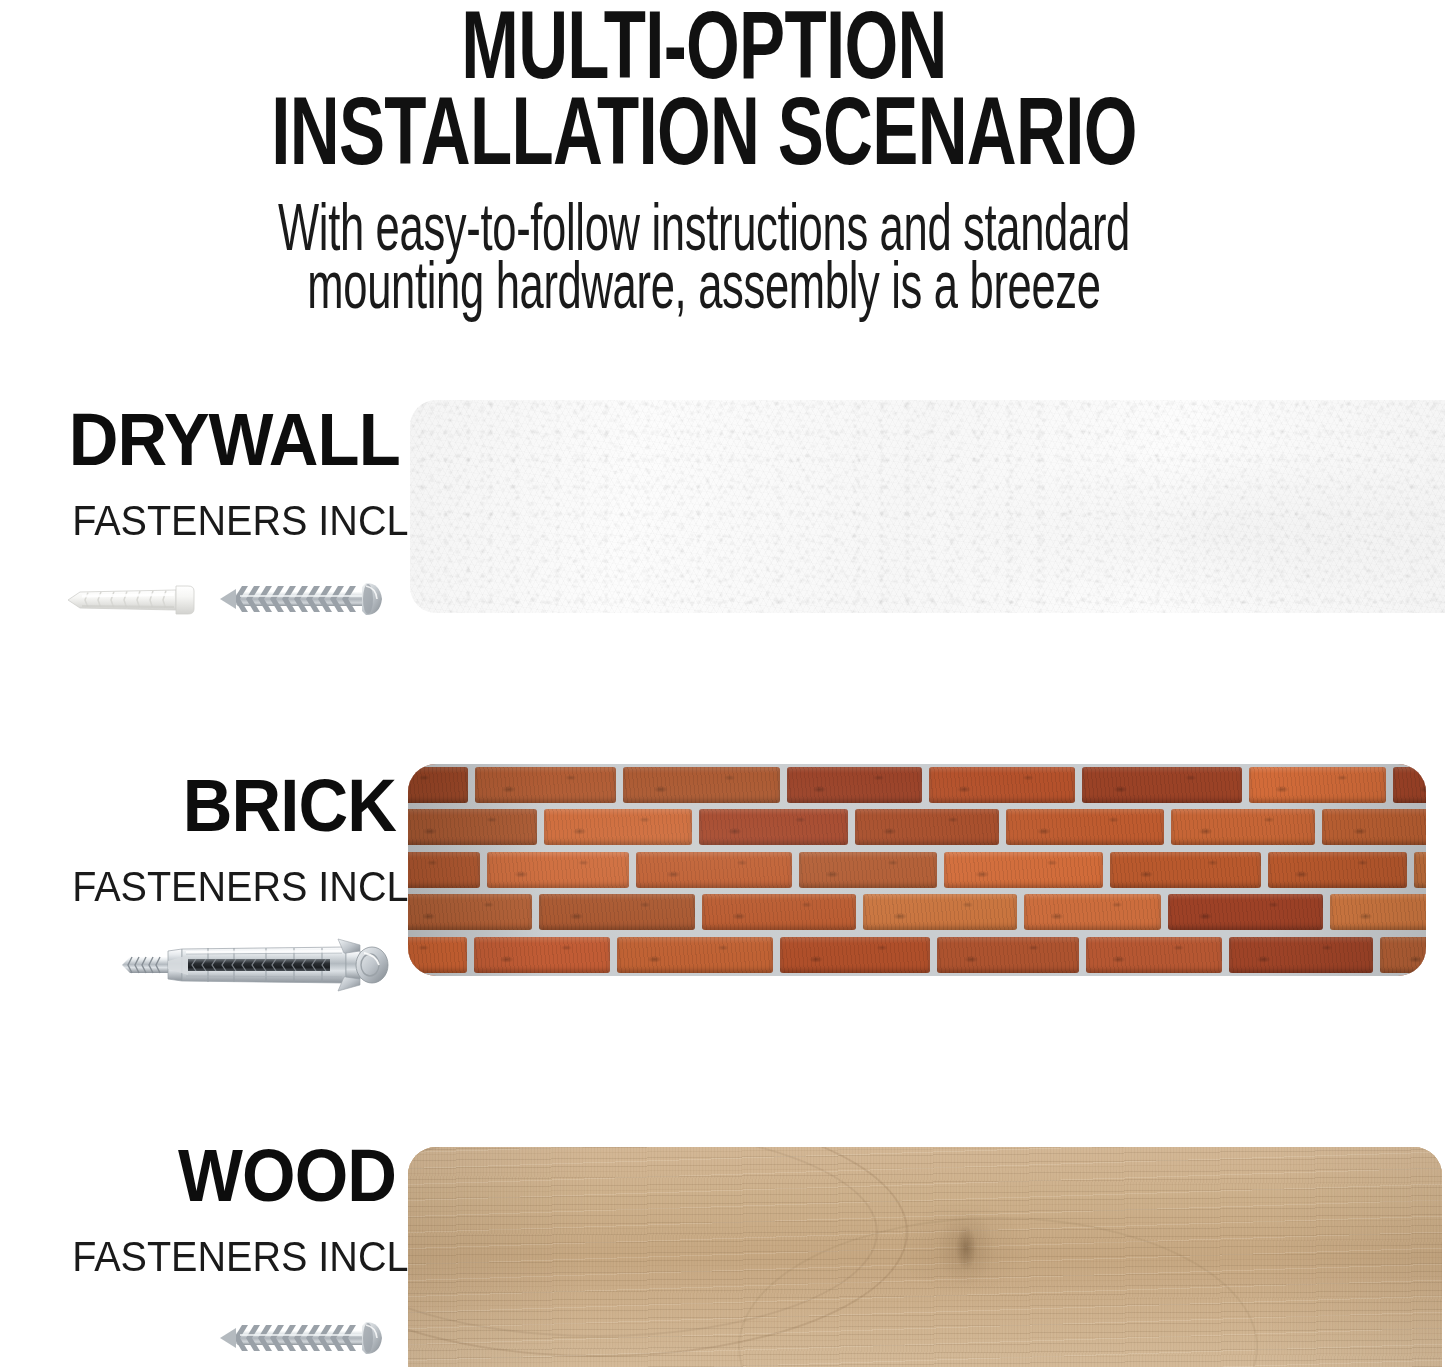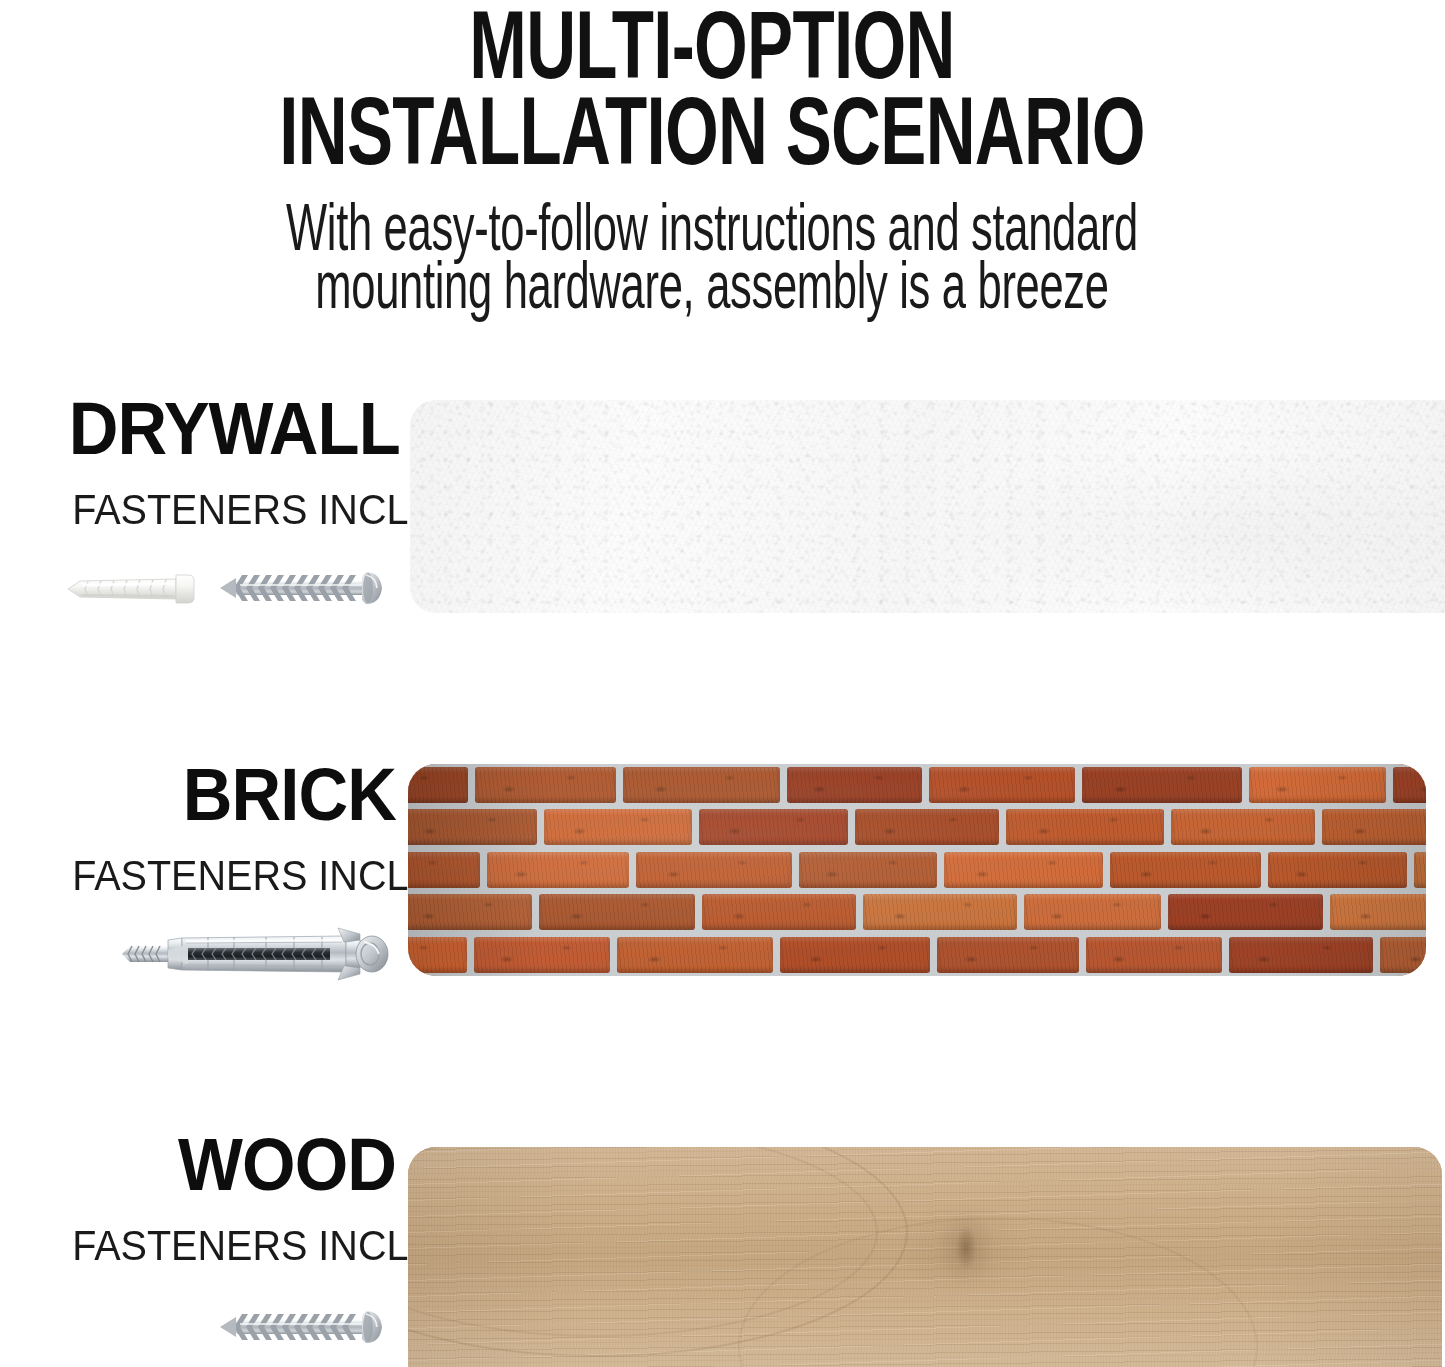--- a/index.html
+++ b/index.html
@@ -3,21 +3,21 @@
 <meta charset="utf-8">
 <style>
   * { margin:0; padding:0; box-sizing:border-box; }
   html,body { background:#ffffff; }
   body {
     width:1445px; height:1367px; position:relative; overflow:hidden;
     font-family:"Liberation Sans", sans-serif; color:#111111;
   }
 
   
-  #header { position:absolute; left:8px; top:0; width:1408px; }
+  #header { position:absolute; left:0; top:0; width:1408px; }
   .title-line {
     text-align:center; font-weight:700; color:#111111;
     font-size:96px; line-height:82px; letter-spacing:-1px;
     transform:scaleX(0.72); transform-origin:center top;
     white-space:nowrap;
   }
   #title-1 { margin-top:4px; }
   #title-2 { margin-top:4px; }
   .subtitle-line {
     text-align:center; font-weight:300; color:#1a1a1a;
@@ -28,21 +28,21 @@
   #sub-1 { margin-top:26px; }
   #sub-2 { margin-top:0px; }
 
   
   .row { position:absolute; left:0; width:1445px; }
   #row-drywall { top:392px; height:236px; }
   #row-brick   { top:758px; height:236px; }
   #row-wood    { top:1128px; height:239px; }
 
   .row-left {
-    position:absolute; left:0; top:0; width:396px; height:100%;
+    position:absolute; left:0; top:11px; width:396px; height:100%;
     text-align:right;
     padding-left:44px;
   }
   .mat-label {
     font-weight:700; font-size:74px; line-height:74px;
     letter-spacing:-1px; color:#0d0d0d; white-space:nowrap;
     transform:scaleX(0.93); transform-origin:right top;
   }
   .mat-sub {
     font-weight:300; font-size:43px; line-height:43px;

